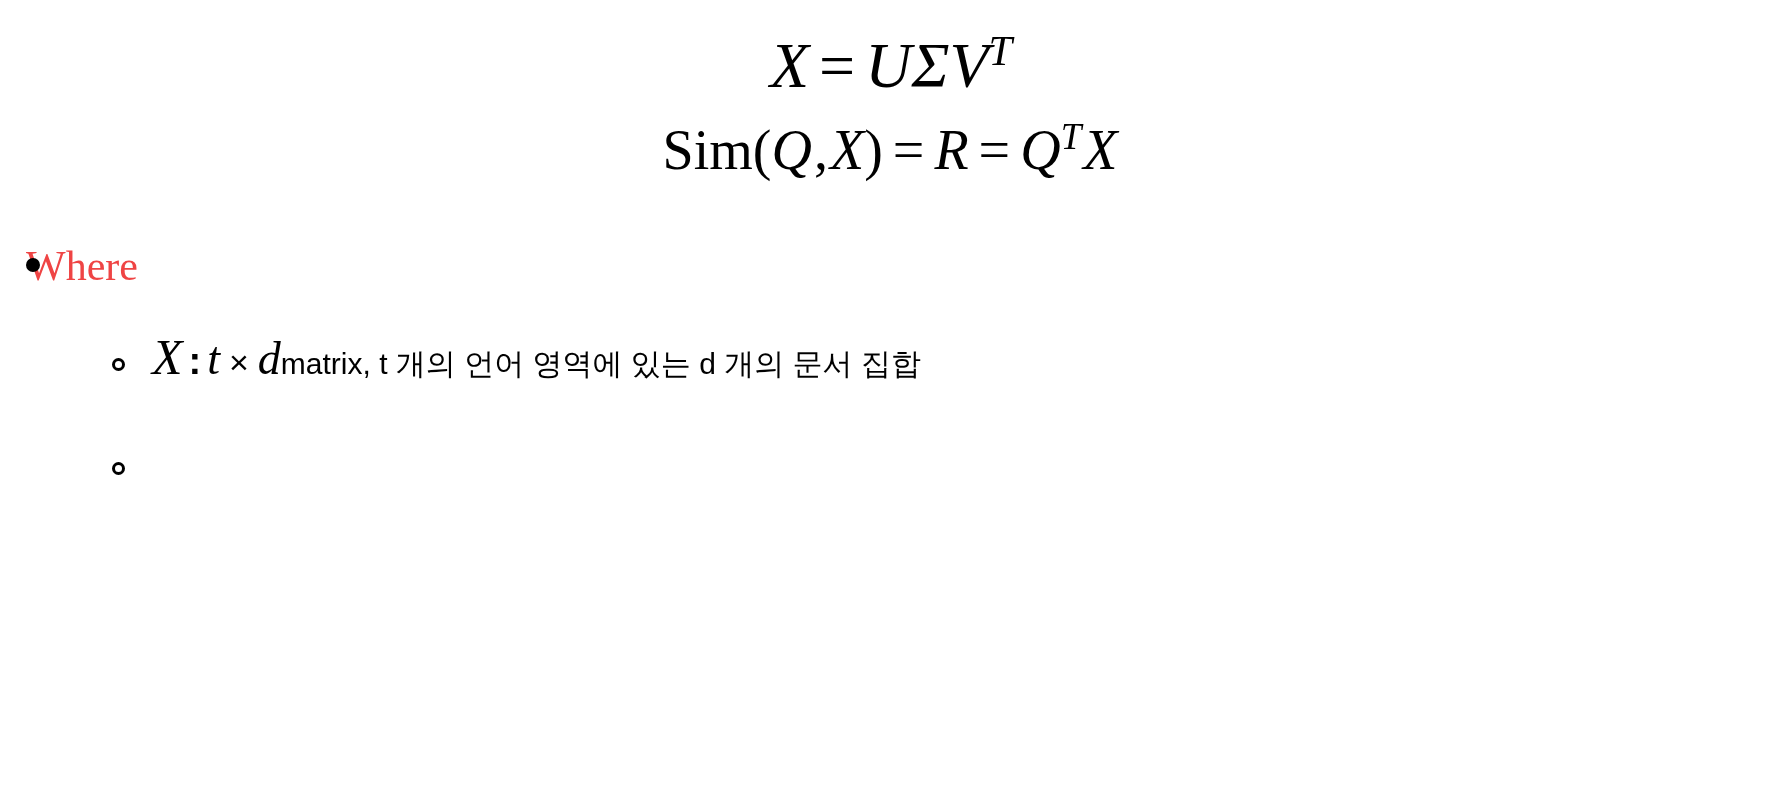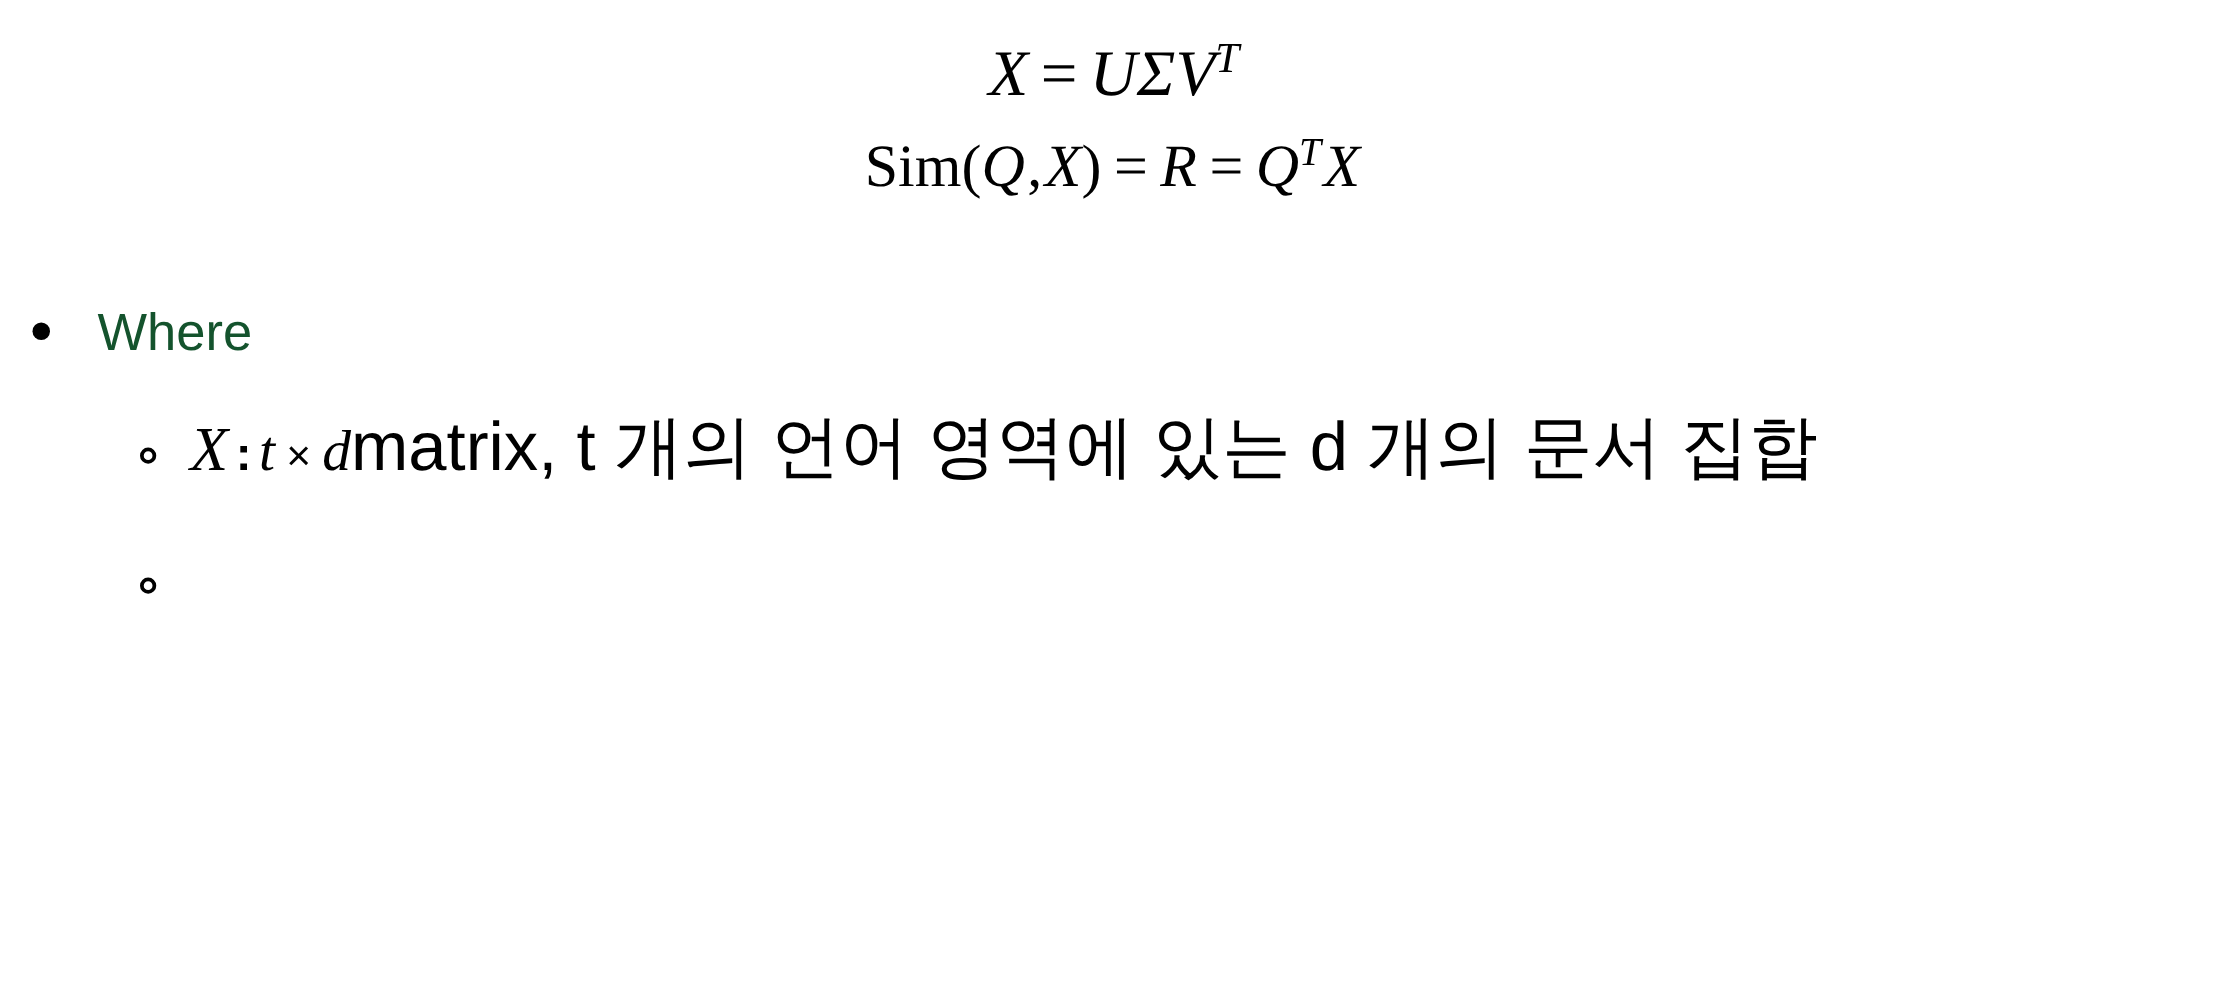--- a/index.html
+++ b/index.html
@@ -31,22 +31,22 @@
     top: 34px;
     width: 1782px;
     text-align: center;
   }
   .eq-line {
     font-family: "Liberation Serif", "DejaVu Serif", serif;
     color: #000000;
     white-space: nowrap;
     line-height: 1.0;
   }
-  .eq-line-1 { font-size: 52px; margin-bottom: 24px; }
-  .eq-line-2 { font-size: 48px; }
+  .eq-line-1 { font-size: 64px; margin-bottom: 24px; }
+  .eq-line-2 { font-size: 56px; }
 
   .mi {           
     font-style: italic;
     font-family: "Liberation Serif", "DejaVu Serif", serif;
   }
   .mr {           
     font-style: normal;
     font-family: "Liberation Serif", "DejaVu Serif", serif;
   }
   .mo {           
@@ -79,25 +79,24 @@
   .lvl1 .marker {
     position: absolute;
     left: 26px;
     top: 16px;
     width: 14px;
     height: 14px;
     border-radius: 50%;
     background: #000000;
   }
   .lvl1 .text {
-    margin-left: 52px;
     font-size: 42px;
     line-height: 48px;
-    font-family: Liberation Sans, sans-serif;
-    color: #14532d;
+    font-family: Liberation Serif, serif;
+    color: #ef4444;
   }
 
   .lvl2 {
     position: relative;
     height: 104px;
     padding-left: 0;
   }
   .lvl2 .marker {
     position: absolute;
     left: 112px;
@@ -136,21 +135,21 @@
   }
   .lvl2 .times {
     font-family: "Liberation Sans", sans-serif;
     font-style: normal;
     font-size: 34px;
     padding: 0 9px;
   }
   .lvl2 .plain {
     font-family: "Liberation Sans", sans-serif;
     font-style: normal;
-    font-size: 55px;
+    font-size: 30px;
   }
 </style>
 </head>
 <body>
 
 <div class="slide">
 
   <div class="equations">
 
     <div class="eq-line eq-line-1">

